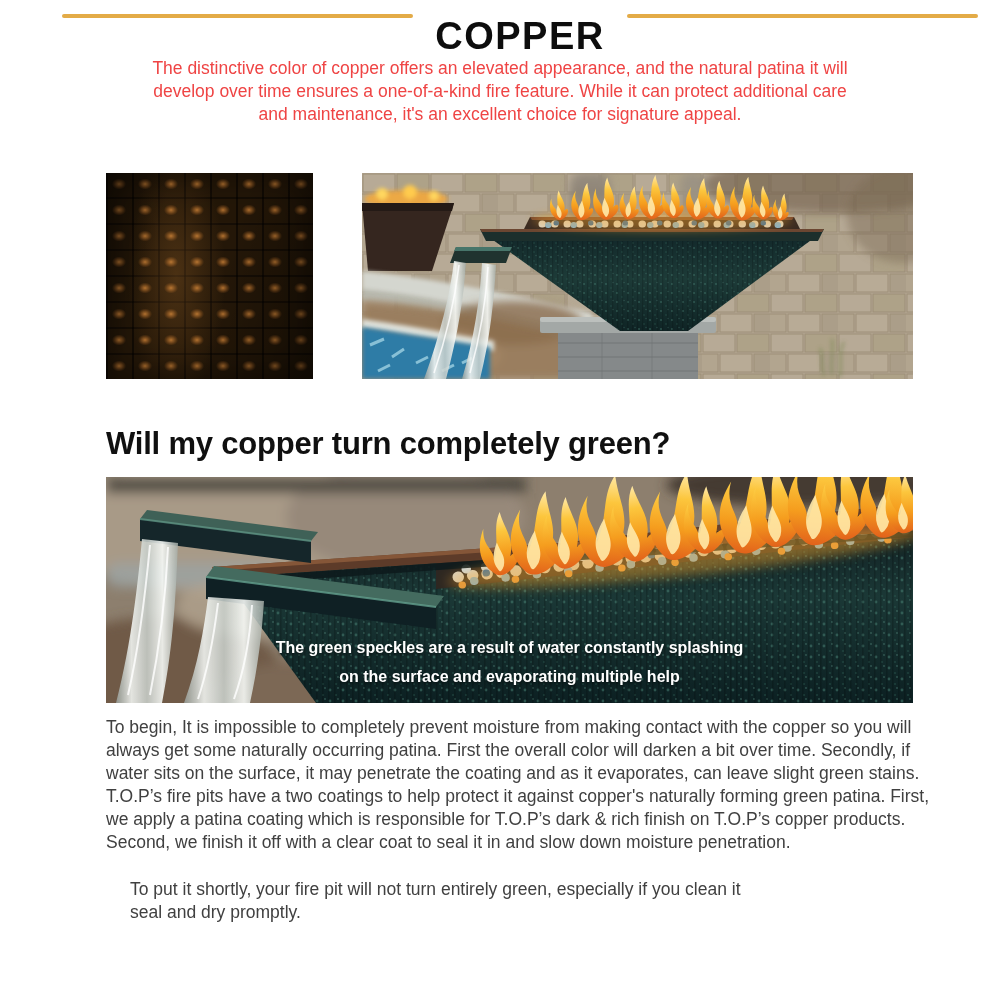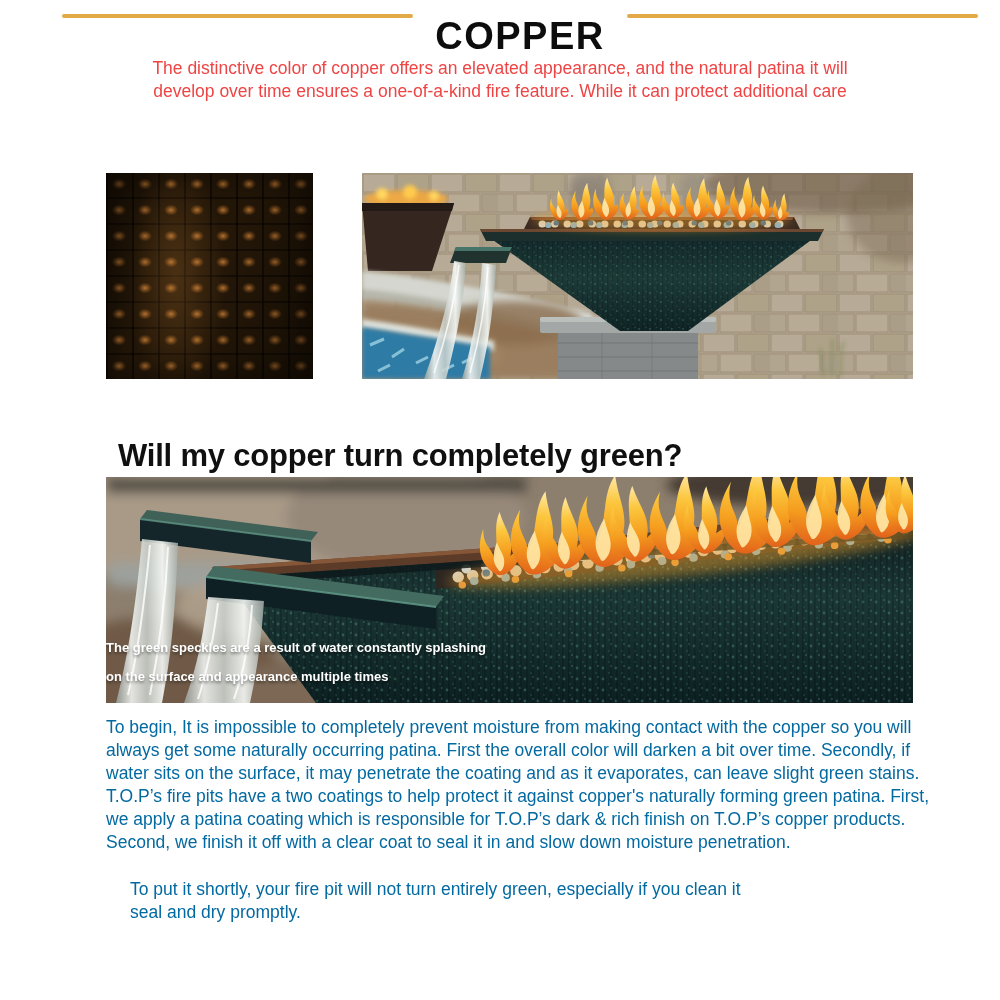--- a/index.html
+++ b/index.html
@@ -25,51 +25,52 @@
       radial-gradient(70px 180px at 34% 50%, rgba(214,141,60,.22), rgba(0,0,0,0) 70%),
       repeating-linear-gradient(90deg, rgba(0,0,0,.50) 0 2px, rgba(0,0,0,0) 2px 26px),
       repeating-linear-gradient(0deg, rgba(0,0,0,.42) 0 2px, rgba(0,0,0,0) 2px 26px),
       radial-gradient(9px 7px at 13px 11px, rgba(201,128,54,.85), rgba(122,72,26,.45) 55%, rgba(30,18,6,0) 78%);
     background-size:100% 100%,100% 100%,26px 26px,26px 26px,26px 26px;
     box-shadow:inset 0 0 40px rgba(0,0,0,.55);}
   .bowl-img{width:551px;height:206px;flex:none;overflow:hidden;}
   .bowl-img svg{display:block;}
 
   
-  .section-heading{position:absolute;top:424px;left:106px;margin:12px;
+  .section-heading{position:absolute;top:424px;left:106px;margin:0;
     font-size:31px;line-height:40px;font-weight:800;color:#101010;letter-spacing:-.2px;}
 
   
   .hero{position:absolute;top:477px;left:106px;width:807px;height:226px;margin:0;overflow:hidden;}
   .hero svg{display:block;position:absolute;top:0;left:0;}
-  .hero-caption{position:absolute;left:0;bottom:12px;width:100%;
-    color:#ffffff;font-weight:700;font-size:13px;line-height:28.5px;
+  .hero-caption{position:absolute;left:0;bottom:12px;width:100%;text-align:center;
+    color:#ffffff;font-weight:700;font-size:16px;line-height:28.5px;
     text-shadow:0 2px 3px rgba(0,0,0,.45);}
 
   
   .body-copy{position:absolute;top:716px;left:106px;width:846px;
-    font-size:17.5px;line-height:23px;color:#0369a1;}
+    font-size:17.5px;line-height:23px;color:#404040;}
   .body-copy p{margin:0;}
   .body-copy p + p{margin-top:24px;}
   .body-copy .line{display:block;margin-left:24px;}
 </style>
 </head>
 <body>
 
 <div class="page">
 
   <header class="title-row">
     <span class="rule"></span>
     <h1 class="page-title">COPPER</h1>
     <span class="rule"></span>
   </header>
 
   <p class="intro">
     <span class="line">The distinctive color of copper offers an elevated appearance, and the natural patina it will</span>
     <span class="line">develop over time ensures a one-of-a-kind fire feature. While it can protect additional care</span>
+    <span class="line">and maintenance, it's an excellent choice for signature appeal.</span>
   </p>
 
   <div class="gallery">
     <div class="texture-img"></div>
 
     <div class="bowl-img">
       <svg width="551" height="206" viewBox="0 0 551 206" xmlns="http://www.w3.org/2000/svg">
         <defs>
           <filter id="g_b2" x="-30%" y="-30%" width="160%" height="160%">
               <feGaussianBlur stdDeviation="2"></feGaussianBlur>
@@ -314,21 +315,21 @@
         <path d="M100,100 L330,130" stroke="#63a08e" stroke-width="2" opacity=".8"></path>
       </g>
       <g>
         <path d="M102,120 C98,152 92,188 78,226 L144,226 C152,190 156,156 158,124 Z" fill="url(#h_wg)" opacity=".95"></path>
         <path d="M112,126 C108,158 102,192 92,222 M146,128 C144,160 138,194 128,222" stroke="#ffffff" stroke-width="2" fill="none" opacity=".8"></path>
       </g>
     </svg>
 
     <figcaption class="hero-caption">
       <div>The green speckles are a result of water constantly splashing</div>
-      <div>on the surface and appearance multiple times</div>
+      <div>on the surface and evaporating multiple help</div>
     </figcaption>
   </figure>
 
   <div class="body-copy">
     <p>To begin, It is impossible to completely prevent moisture from making contact with the copper so you will always get some naturally occurring patina. First the overall color will darken a bit over time. Secondly, if water sits on the surface, it may penetrate the coating and as it evaporates, can leave slight green stains. T.O.P’s fire pits have a two coatings to help protect it against copper's naturally forming green patina. First, we apply a patina coating which is responsible for T.O.P’s dark &amp; rich finish on T.O.P’s copper products. Second, we finish it off with a clear coat to seal it in and slow down moisture penetration.</p>
     <p>
       <span class="line">To put it shortly, your fire pit will not turn entirely green, especially if you clean it</span>
       <span class="line">seal and dry promptly.</span>
     </p>
   </div>

